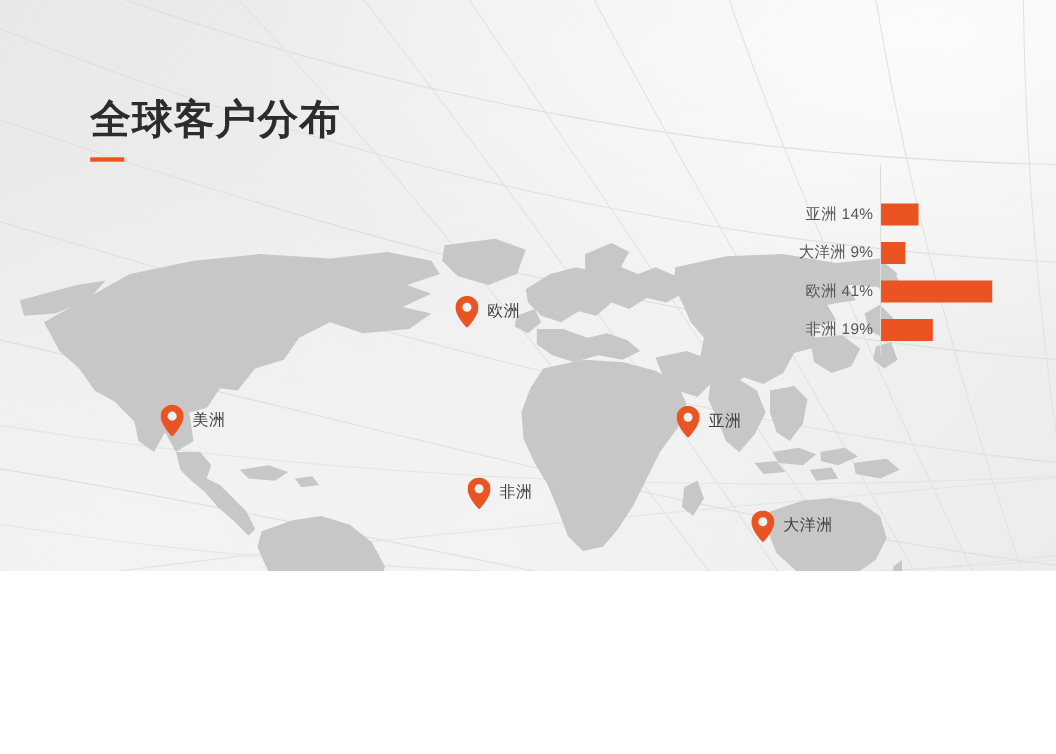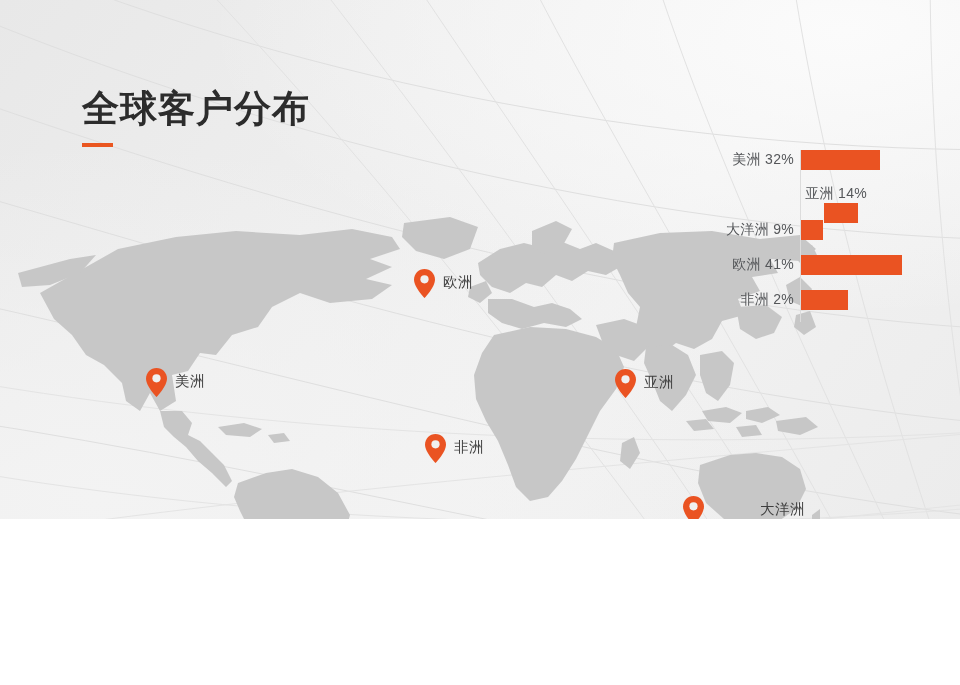--- a/index.html
+++ b/index.html
@@ -294,44 +294,38 @@
       <span class="pin">
         <svg viewBox="0 0 21 29" width="21" height="29">
           <path d="M10.5,0 C4.7,0 0,4.7 0,10.5 C0,18.4 10.5,29 10.5,29
                    C10.5,29 21,18.4 21,10.5 C21,4.7 16.3,0 10.5,0 Z" fill="#ea5322"></path>
           <circle cx="10.5" cy="10.3" r="4.1" fill="#f0f0f0"></circle>
         </svg>
       </span>
       <span class="marker-label">非洲</span>
     </div>
 
-    <div class="marker" style="left:683px; top:496px;gap:48px;">
+    <div class="marker" style="left:683px; top:464px;">
       <span class="pin">
         <svg viewBox="0 0 21 29" width="21" height="29">
           <path d="M10.5,0 C4.7,0 0,4.7 0,10.5 C0,18.4 10.5,29 10.5,29
                    C10.5,29 21,18.4 21,10.5 C21,4.7 16.3,0 10.5,0 Z" fill="#ea5322"></path>
           <circle cx="10.5" cy="10.3" r="4.1" fill="#f0f0f0"></circle>
         </svg>
       </span>
       <span class="marker-label">大洋洲</span>
     </div>
 
   </div>
 
   <div id="bar-chart">
     <div class="chart-axis"></div>
 
-    <div class="bar-row" style="top:0px;">
-      <span class="bar-label">美洲 32%</span>
-      <span class="bar-track">
-        <span class="bar-fill" style="width: 78.8293px;"></span>
-      </span>
-    </div>
-
-    <div class="bar-row" style="top:35px;flex-direction:column;">
+
+    <div class="bar-row" style="top:35px;">
       <span class="bar-label">亚洲 14%</span>
       <span class="bar-track">
         <span class="bar-fill" style="width: 34.4878px;"></span>
       </span>
     </div>
 
     <div class="bar-row" style="top:70px;">
       <span class="bar-label">大洋洲 9%</span>
       <span class="bar-track">
         <span class="bar-fill" style="width: 22.1707px;"></span>
@@ -339,20 +333,20 @@
     </div>
 
     <div class="bar-row" style="top:105px;">
       <span class="bar-label">欧洲 41%</span>
       <span class="bar-track">
         <span class="bar-fill" style="width: 101px;"></span>
       </span>
     </div>
 
     <div class="bar-row" style="top:140px;">
-      <span class="bar-label">非洲 2%</span>
+      <span class="bar-label">非洲 19%</span>
       <span class="bar-track">
         <span class="bar-fill" style="width: 46.8049px;"></span>
       </span>
     </div>
   </div>
 
 </div>
 
 </body></html>

